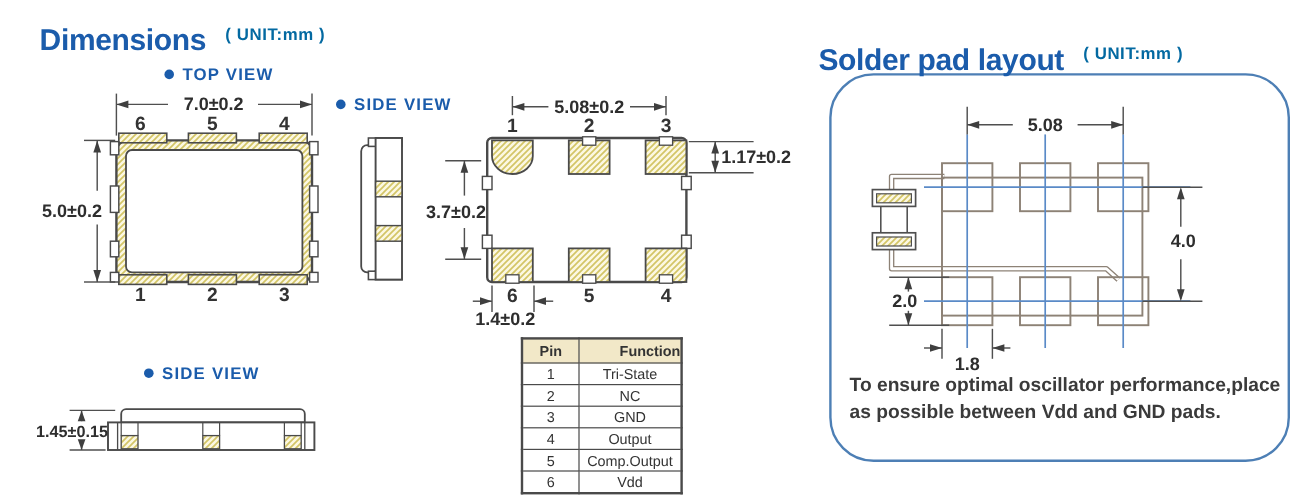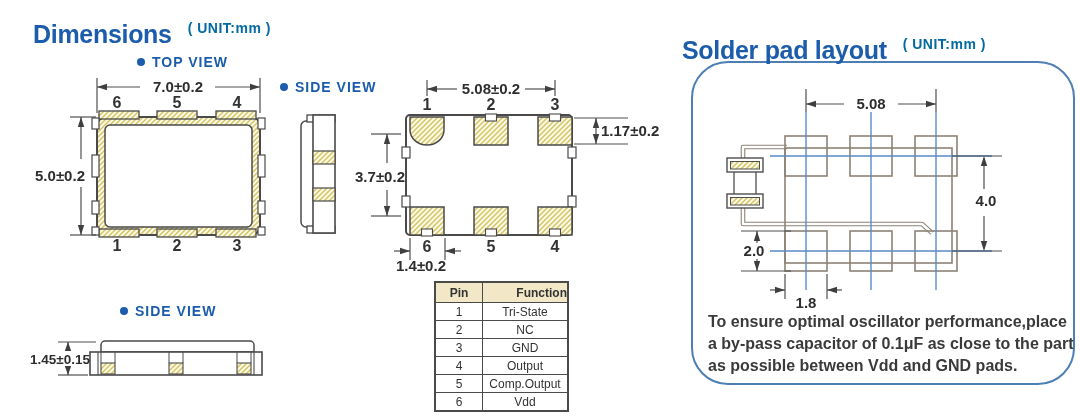--- a/index.html
+++ b/index.html
@@ -327,17 +327,16 @@
   </tr>
   <tr>
     <td>6</td>
     <td>Vdd</td>
   </tr>
 </tbody>
     </table>
 
 <div class="note">
   <div>To ensure optimal oscillator performance,place</div>
-  <div>a by-pass capacitor of 0.1μF as close to the part</div>
   <div>as possible between Vdd and GND pads.</div>
 </div>
 
 </div>
 
 </body></html>

